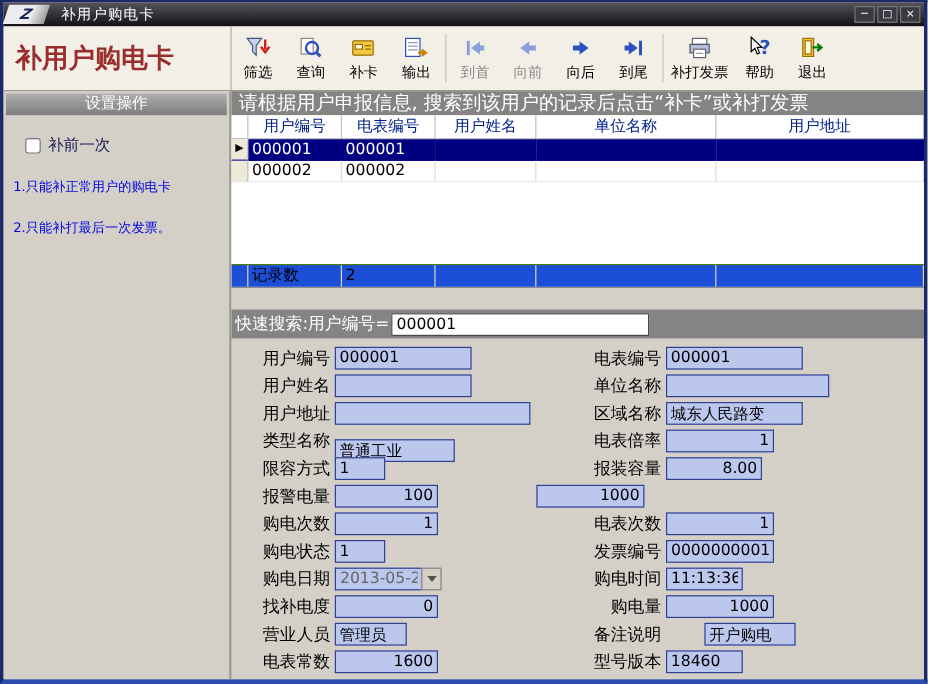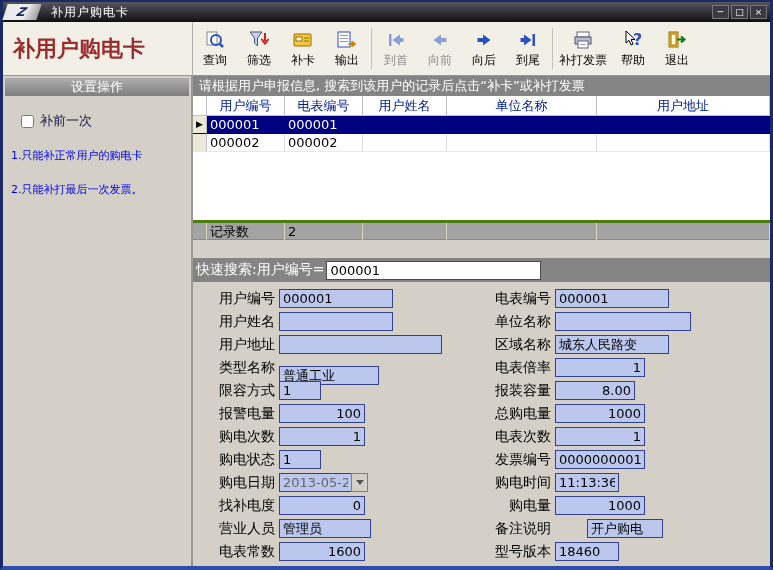--- a/index.html
+++ b/index.html
@@ -34,33 +34,33 @@
   
   .content { flex:1; display:flex; min-height:0; }
   .sidebar { width:190px; flex:0 0 190px; background:#d4d0c8; border-right:2px solid #9a9890; padding:2px; }
   .side-header { height:18px; background:linear-gradient(#aeaeae,#7e7e7e); color:#fff; text-align:center;
     line-height:18px; font-size:13px; }
   .chk-row { margin:16px 0 0 16px; display:flex; align-items:center; gap:6px; color:#15154a; }
   .chk-row input { width:13px; height:13px; }
   .side-note { margin:18px 6px 0 6px; color:#0000e0; font-size:11px; line-height:1.45; }
 
   .main { flex:1; display:flex; flex-direction:column; background:#d4d0c8; min-width:0; }
-  .instruction { height:20px; flex:0 0 20px; background:#848484; color:#fff; line-height:20px; padding-left:6px; font-size:13px; white-space:nowrap; overflow:hidden; }
+  .instruction { height:20px; flex:0 0 20px; background:#848484; color:#fff; line-height:20px; padding-left:6px; font-size:16px; white-space:nowrap; overflow:hidden; }
 
   
   .grid { height:144px; flex:0 0 144px; background:#fff; display:flex; flex-direction:column; border-bottom:1px solid #8a8a8a; }
   .grow { display:grid; grid-template-columns:14px 78px 78px 84px 150px 1fr; }
   .ghead { height:20px; flex:0 0 20px; border-bottom:1px solid #c0c0c0; color:#00218c; }
   .ghead > div { border-right:1px solid #c0c0c0; text-align:center; line-height:19px; font-size:13px; overflow:hidden; }
   .gdata { height:18px; flex:0 0 18px; }
   .gdata > div { border-right:1px solid #dcdcdc; border-bottom:1px solid #e8e8e8; line-height:17px; padding-left:3px; overflow:hidden; }
   .gdata.selected > div { background:#000080; color:#fff; border-color:#000080; }
   .gdata .selcell { background:#ece9d8 !important; color:#000 !important; text-align:center; padding-left:0; font-size:9px; border-right:1px solid #c0c0c0 !important; }
   .gfill { flex:1; background:#fff; }
-  .grecord { height:19px; flex:0 0 19px; background:#a3a3a3; border-top:3px solid #4d7c0f; }
+  .grecord { height:19px; flex:0 0 19px; background:#1d4ed8; border-top:1px solid #4d7c0f; }
   .grecord > div { border-right:1px solid #d8d8b8; line-height:18px; padding-left:3px; }
 
   .gapbar { height:18px; flex:0 0 18px; background:#d4d0c8; }
 
   
   .searchbar { height:24px; flex:0 0 24px; background:#848484; display:flex; align-items:center; padding-left:3px; color:#fff; font-size:14px; }
   .searchbar input { width:215px; height:19px; margin-left:2px; background:#fff; border:1px solid #4a4a4a; font-size:13px; padding:0 3px; font-family:inherit; }
 
   
   .form { flex:1; padding-top:7px; overflow:hidden; }
@@ -93,36 +93,36 @@
   </div>
 
   <div class="toolbar">
     <div class="tb-title">补用户购电卡</div>
 
     <div class="tb-buttons">
 
       <div class="tb-btn">
         <span class="ic">
           <svg width="22" height="20" viewBox="0 0 22 20">
+              <path d="M2 2 H14 L9.5 8 V16 L6.5 13 V8 Z" fill="#c8d0f0" stroke="#445577"></path>
+              <path d="M17 3 V11 M13.5 9 L17 13.5 L20.5 9" fill="none" stroke="#d02020" stroke-width="2"></path>
+            </svg>
+        </span>
+        <span>筛选</span>
+      </div>
+
+      <div class="tb-btn">
+        <span class="ic">
+          <svg width="22" height="20" viewBox="0 0 22 20">
               <rect x="3" y="2" width="10" height="13" fill="#fff" stroke="#888"></rect>
               <circle cx="12" cy="10" r="5" fill="none" stroke="#2b50c0" stroke-width="2"></circle>
               <line x1="15.5" y1="13.5" x2="19" y2="17" stroke="#2b50c0" stroke-width="2.5"></line>
             </svg>
         </span>
         <span>查询</span>
-      </div>
-
-      <div class="tb-btn">
-        <span class="ic">
-          <svg width="22" height="20" viewBox="0 0 22 20">
-              <path d="M2 2 H14 L9.5 8 V16 L6.5 13 V8 Z" fill="#c8d0f0" stroke="#445577"></path>
-              <path d="M17 3 V11 M13.5 9 L17 13.5 L20.5 9" fill="none" stroke="#d02020" stroke-width="2"></path>
-            </svg>
-        </span>
-        <span>筛选</span>
       </div>
 
       <div class="tb-btn">
         <span class="ic">
           <svg width="22" height="20" viewBox="0 0 22 20">
               <rect x="2" y="4" width="17" height="12" rx="1" fill="#f4c840" stroke="#976f00"></rect>
               <rect x="4" y="7" width="6" height="4" fill="#fffbe0" stroke="#976f00"></rect>
               <line x1="12" y1="8" x2="17" y2="8" stroke="#976f00"></line>
               <line x1="12" y1="11" x2="17" y2="11" stroke="#976f00"></line>
             </svg>
@@ -317,21 +317,20 @@
         <div class="frow">
           <span class="lbl-l">限容方式</span>
           <span class="fld-l"><input class="tb" style="width: 42px;" value="1"></span>
           <span class="lbl-r">报装容量</span>
           <span class="fld-r"><input class="tb num" style="width: 80px;" value="8.00"></span>
         </div>
 
         <div class="frow">
           <span class="lbl-l">报警电量</span>
           <span class="fld-l"><input class="tb num" style="width: 86px;" value="100"></span>
-          <span class="lbl-r">总购电量</span>
           <span class="fld-r"><input class="tb num" style="width: 90px;" value="1000"></span>
         </div>
 
         <div class="frow">
           <span class="lbl-l">购电次数</span>
           <span class="fld-l"><input class="tb num" style="width: 86px;" value="1"></span>
           <span class="lbl-r">电表次数</span>
           <span class="fld-r"><input class="tb num" style="width: 90px;" value="1"></span>
         </div>
 
@@ -356,21 +355,21 @@
 
         <div class="frow">
           <span class="lbl-l">找补电度</span>
           <span class="fld-l"><input class="tb num" style="width: 86px;" value="0"></span>
           <span class="lbl-r">购电量</span>
           <span class="fld-r"><input class="tb num" style="width: 90px;" value="1000"></span>
         </div>
 
         <div class="frow">
           <span class="lbl-l">营业人员</span>
-          <span class="fld-l"><input class="tb" style="width: 92px;" value="管理员"></span>
+          <span class="fld-l"><input class="tb" style="width: 60px;" value="管理员"></span>
           <span class="lbl-r">备注说明</span>
           <span class="fld-r"><input class="tb" style="width: 76px; margin-left: 32px;" value="开户购电"></span>
         </div>
 
         <div class="frow">
           <span class="lbl-l">电表常数</span>
           <span class="fld-l"><input class="tb num" style="width: 86px;" value="1600"></span>
           <span class="lbl-r">型号版本</span>
           <span class="fld-r"><input class="tb" style="width: 64px;" value="18460"></span>
         </div>

